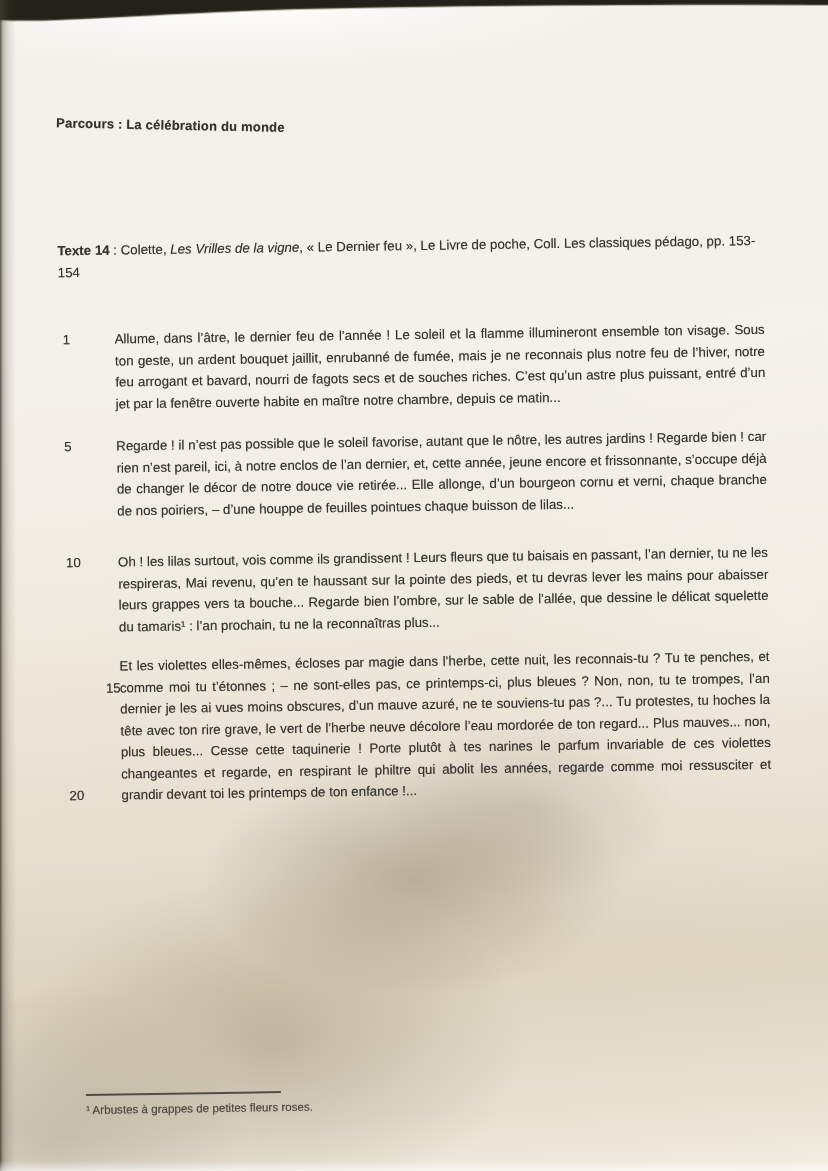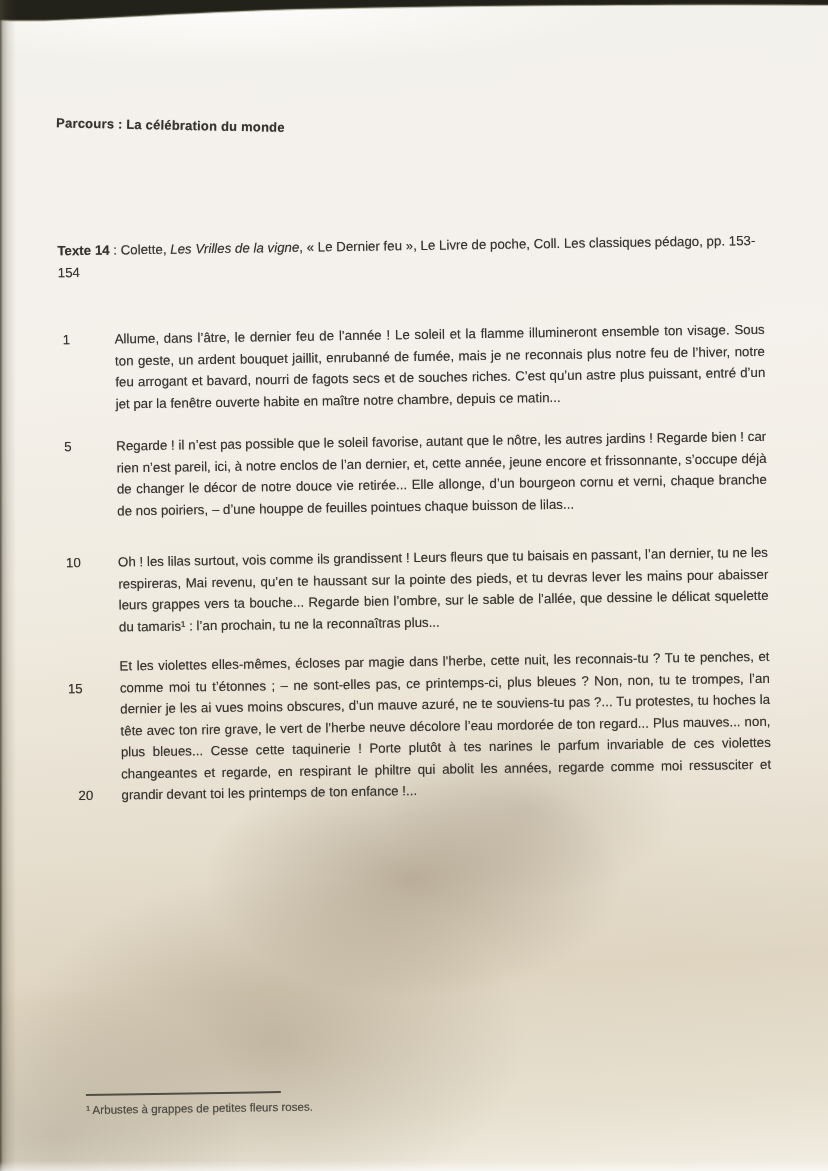--- a/index.html
+++ b/index.html
@@ -71,22 +71,22 @@
     text-align: justify;
   }
   .p1 { top: 324px; }
   .p2 { top: 431px; }
   .p3 { top: 547px; }
   .p4 { top: 651px; }
   .lineno {
     position: absolute; left: -52px; top: 0; width: 34px;
     font-size: 13.3px; text-align: left;
   }
-  .lineno.l2 { top: 21.5px; }
-  .lineno.l7 { top: 129px; margin-left: 9px; }
+  .lineno.l2 { top: 21.5px; margin-left: 38px; }
+  .lineno.l7 { top: 129px; }
   .footnote-rule {
     position: absolute; left: 78px; top: 1089px; width: 195px; height: 1.6px;
     background: #514e46;
   }
   .footnote {
     position: absolute; left: 78px; top: 1098px; width: 500px;
     font-size: 11.6px; color: #4b4a43;
   }
 </style>
 </head>

